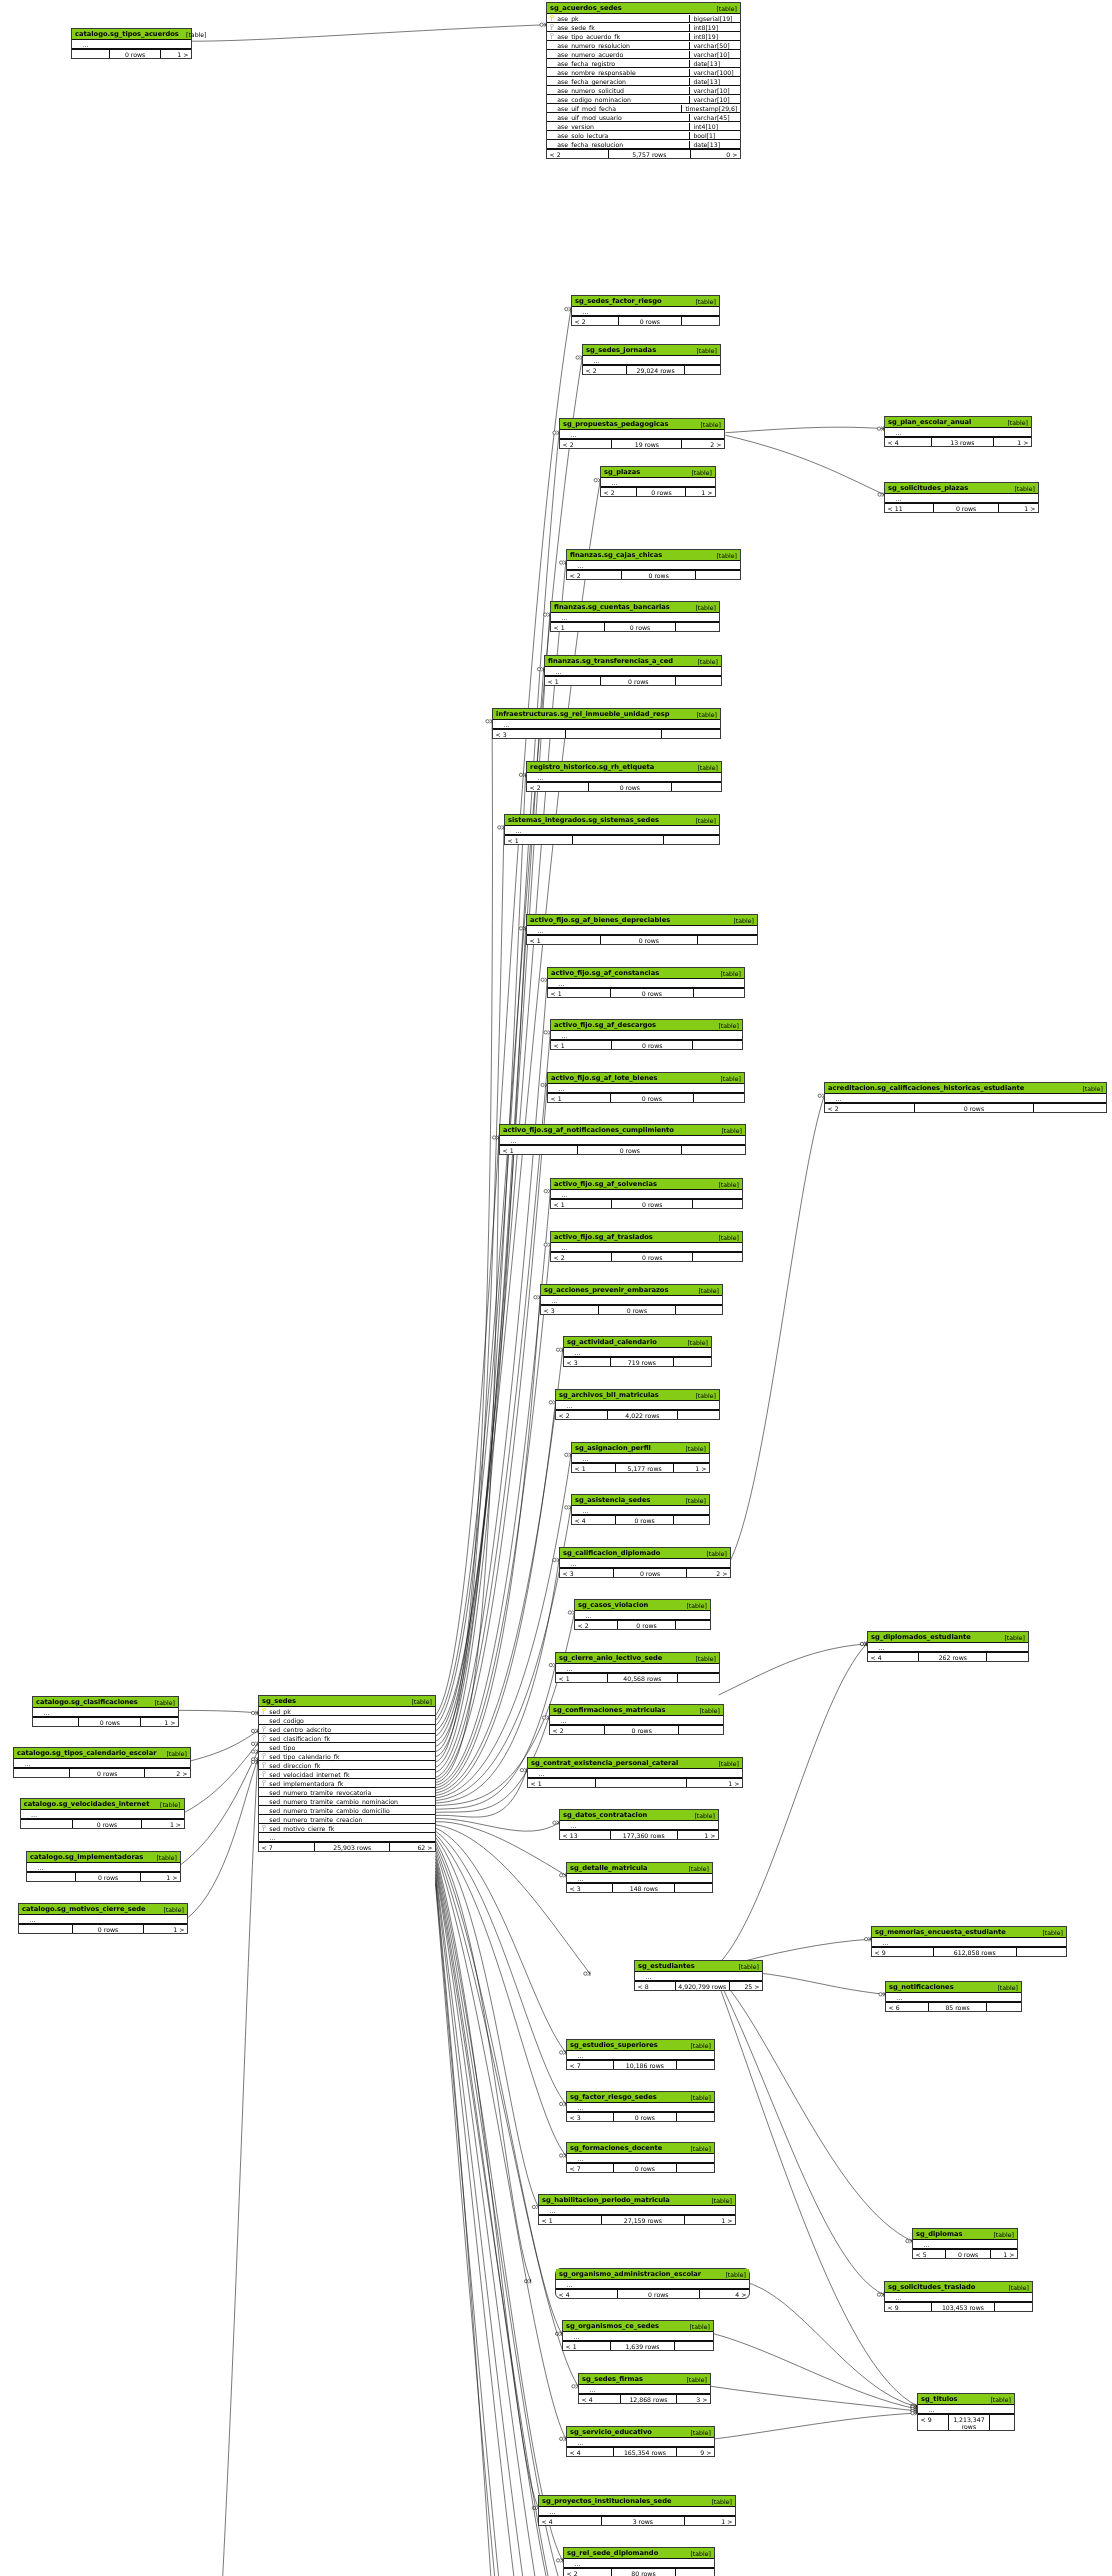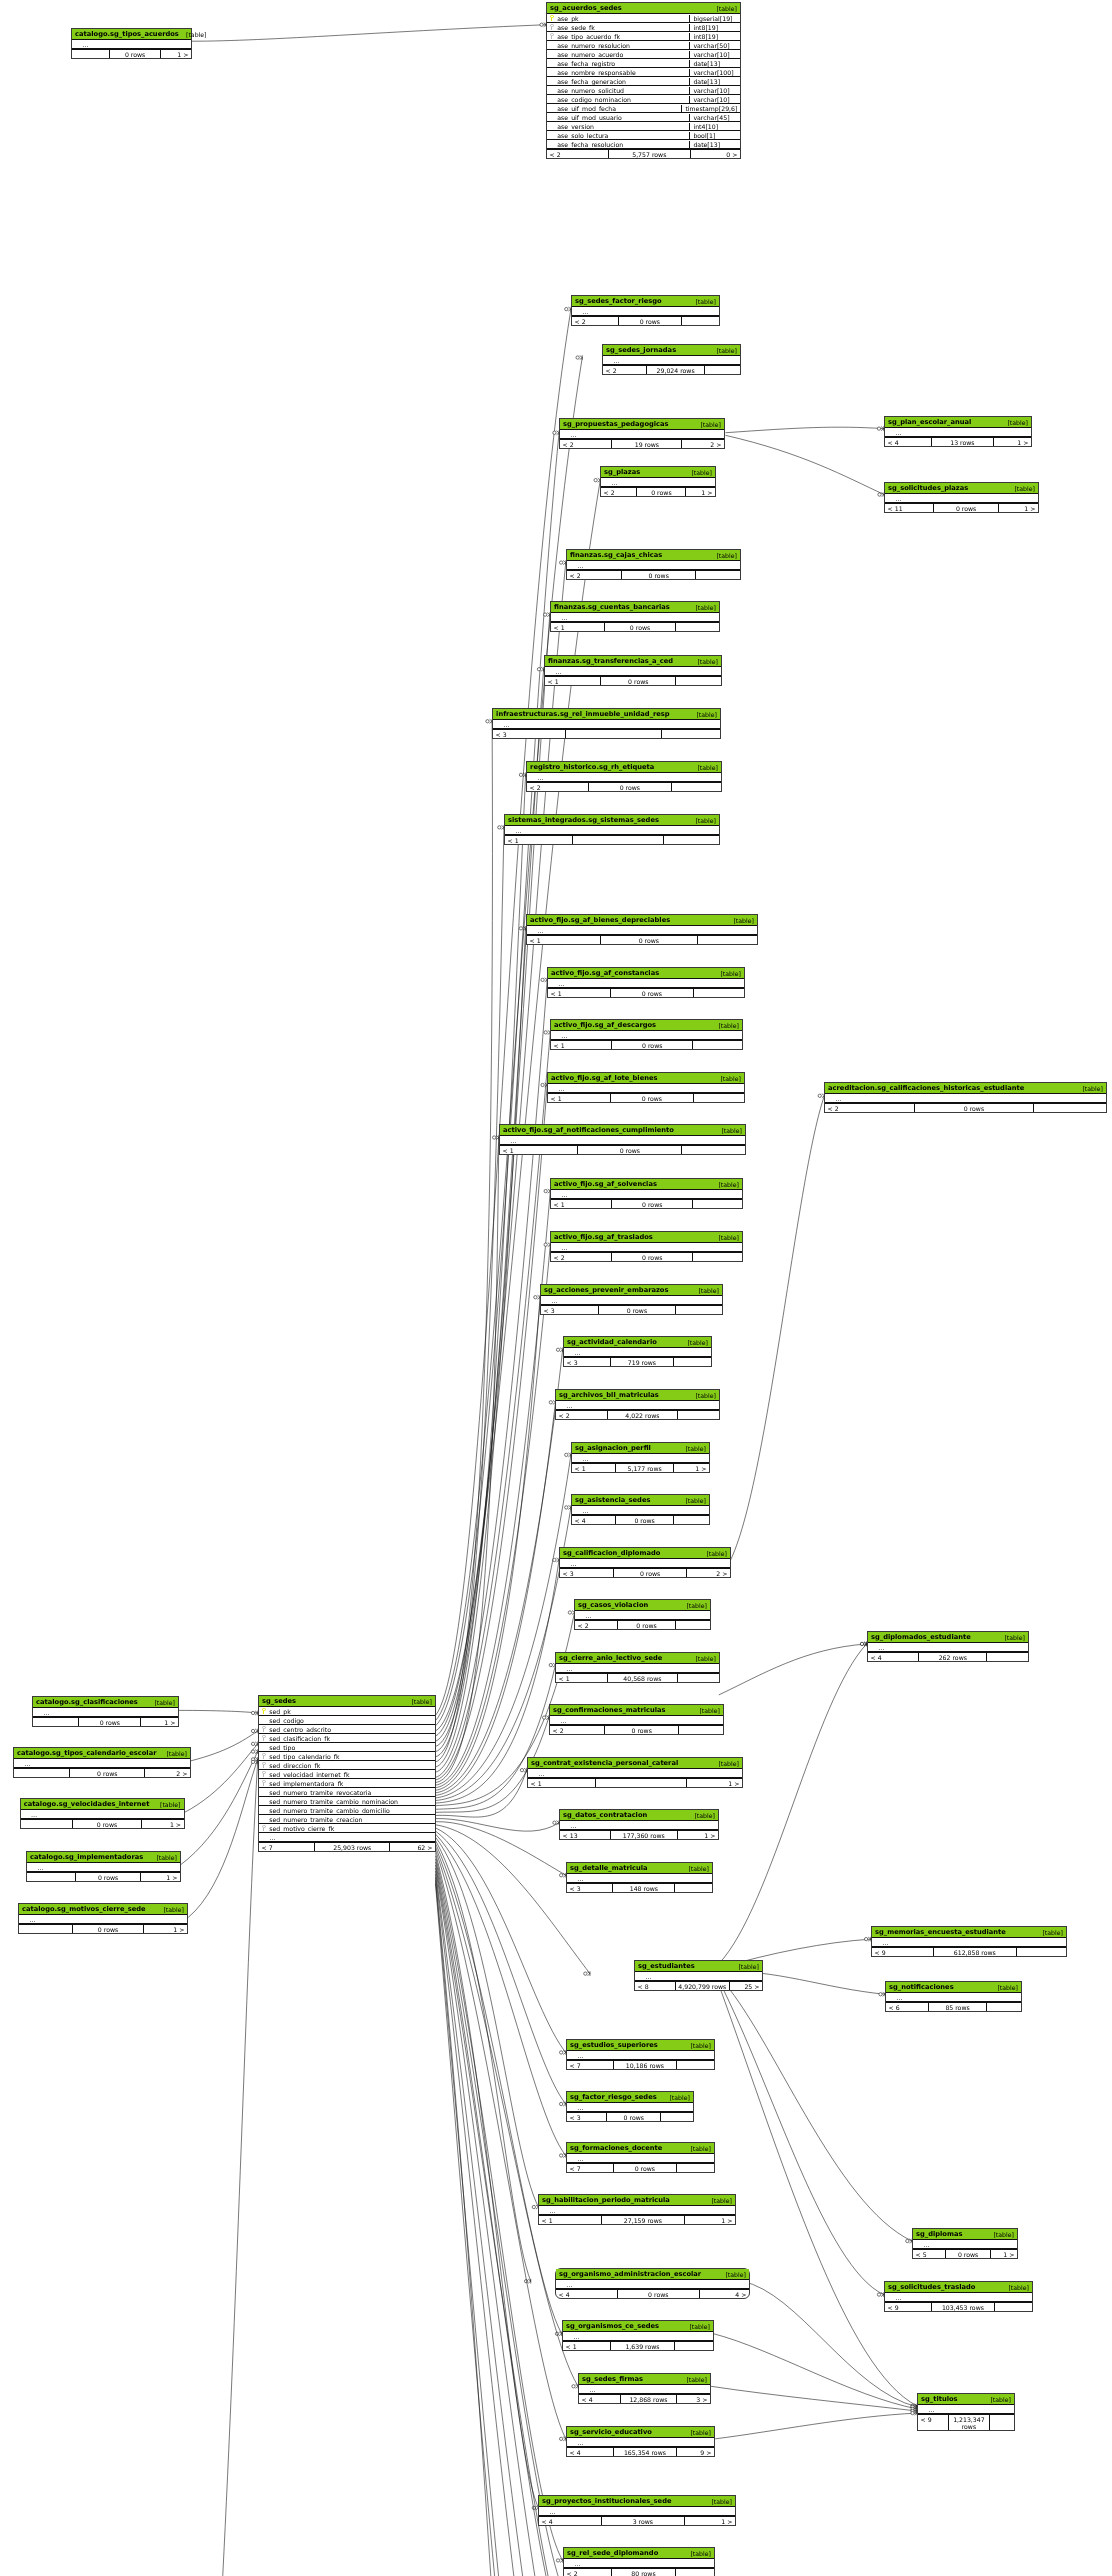--- a/index.html
+++ b/index.html
@@ -373,21 +373,21 @@
             <span class="key none"></span>
             <span class="nm">…</span>
           </div>
         </div>
         <div class="foot">
           <div class="pc">&lt; 2</div>
           <div class="rc">0 rows</div>
           <div class="cc"></div>
         </div>
       </div>
-      <div class="tbl" style="left: 582px; top: 344px; width: 139px; margin-left: 20px;">
+      <div class="tbl" style="left: 582px; top: 344px; width: 139px;">
         <div class="hdr">
           <span>sg_sedes_jornadas</span>
           <span class="tag">[table]</span>
         </div>
         <div class="rows">
           <div class="col ell">
             <span class="key none"></span>
             <span class="nm">…</span>
           </div>
         </div>
@@ -934,21 +934,21 @@
             <span class="key none"></span>
             <span class="nm">…</span>
           </div>
         </div>
         <div class="foot">
           <div class="pc">&lt; 7</div>
           <div class="rc">10,186 rows</div>
           <div class="cc"></div>
         </div>
       </div>
-      <div class="tbl" style="left: 566px; top: 2091px; width: 128px;">
+      <div class="tbl" style="left: 566px; top: 2091px; width: 149px;">
         <div class="hdr">
           <span>sg_factor_riesgo_sedes</span>
           <span class="tag">[table]</span>
         </div>
         <div class="rows">
           <div class="col ell">
             <span class="key none"></span>
             <span class="nm">…</span>
           </div>
         </div>

